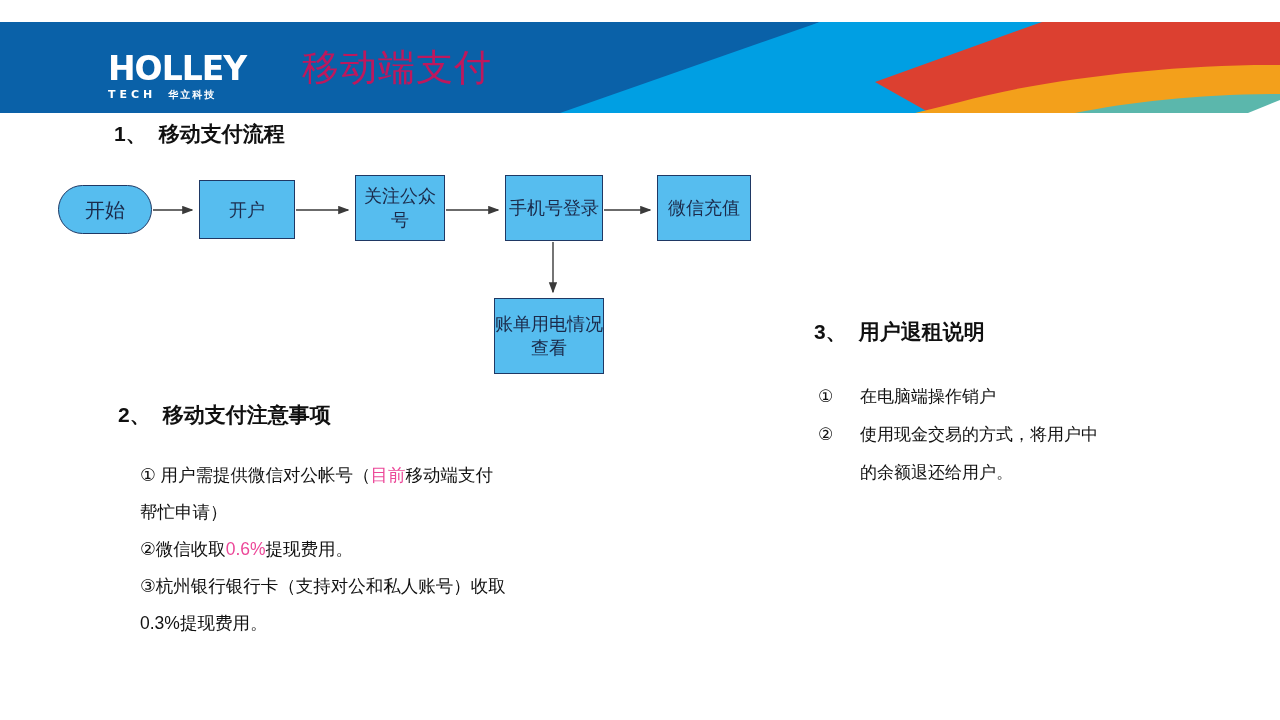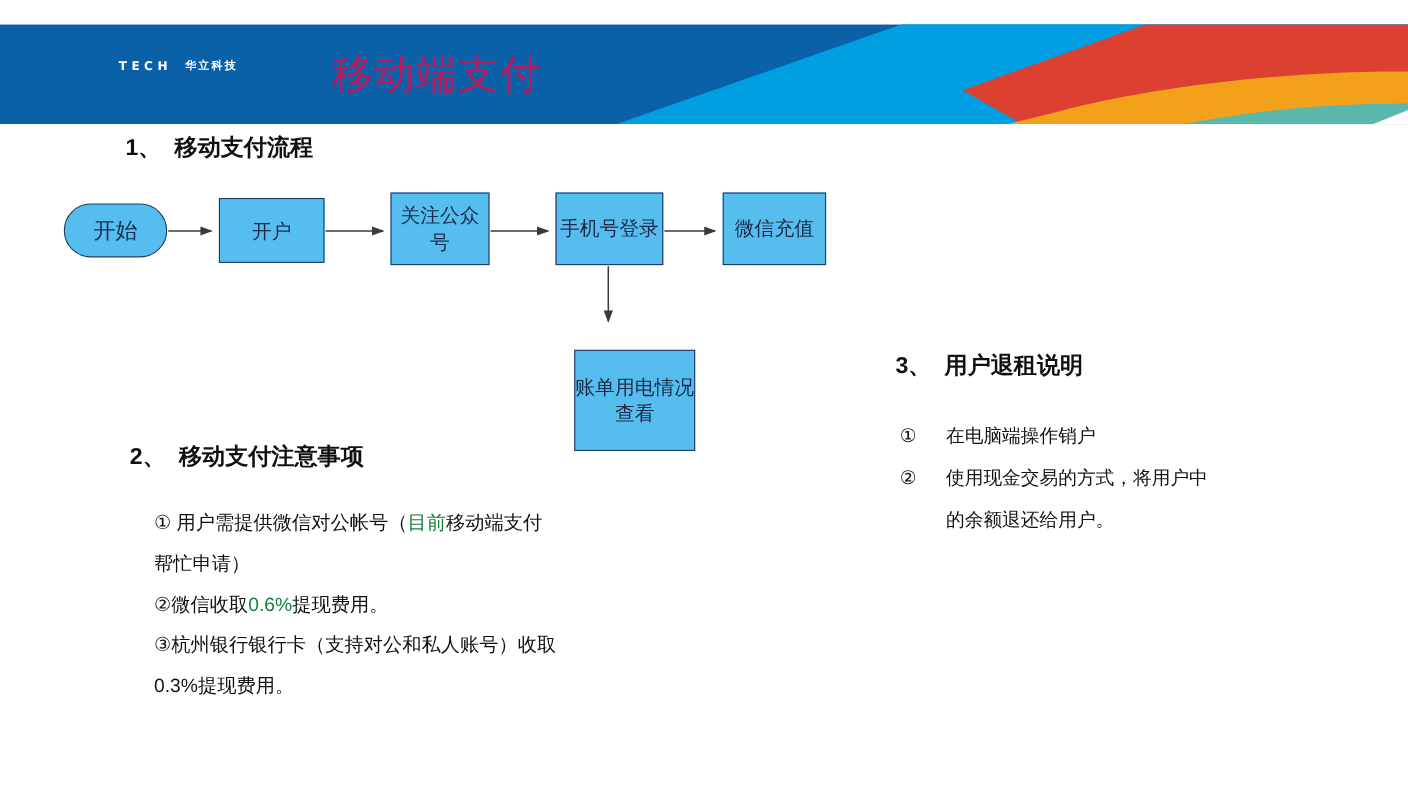--- a/index.html
+++ b/index.html
@@ -120,40 +120,40 @@
   }
   .flow-node.start {
     border-radius: 26px;
     font-size: 20px;
   }
   #node-start  { left: 58px;  top: 185px; width: 94px;  height: 49px; }
   #node-open   { left: 199px; top: 180px; width: 96px;  height: 59px; }
   #node-follow { left: 355px; top: 175px; width: 90px;  height: 66px; }
   #node-login  { left: 505px; top: 175px; width: 98px;  height: 66px; }
   #node-topup  { left: 657px; top: 175px; width: 94px;  height: 66px; }
-  #node-bill   { left: 522px; top: 298px; width: 110px; height: 92px; margin-top: 20px; }
+  #node-bill   { left: 494px; top: 298px; width: 110px; height: 76px; }
 
   #flow-arrows {
     position: absolute;
     left: 0;
     top: 0;
     z-index: 1;
   }
 
   
   .body-block {
     position: absolute;
     font-size: 17.5px;
     line-height: 37px;
     color: #111111;
   }
   #block-2 { left: 140px; top: 457px; width: 560px; }
   #block-3 { left: 818px; top: 378px; width: 420px; font-size: 17px; line-height: 38px; }
   .para { margin: 0; }
-  .hl-red { color: #15803d; }
+  .hl-red { color: #ec4899; }
   .list-row {
     display: flex;
     align-items: flex-start;
   }
   .list-marker {
     width: 42px;
     flex: 0 0 42px;
   }
   .list-text { flex: 1; }
 </style>
@@ -171,20 +171,21 @@
     <polygon points="1042,0 1280,0 1280,91 930,91 875,60" fill="#DC4030"></polygon>
 
     <path d="M 915,91 L 1280,91 L 1280,43 C 1170,42 1040,58 960,80 Z" fill="#F3A01B"></path>
 
     <path d="M 1075,91 L 1280,91 L 1280,72 C 1200,72 1130,80 1075,91 Z" fill="#5BB7AC"></path>
 
     <polygon points="1248,91 1280,91 1280,78" fill="#ffffff"></polygon>
   </svg>
 
   <div id="brand-logo">
+    <div class="logo-wordmark">HOLLEY</div>
     <div class="logo-sub">
       <span class="logo-tech">TECH</span>
       <span class="logo-cn">华立科技</span>
     </div>
   </div>
 </div>
 
 <div id="header-title">移动端支付</div>
 
 <div class="section-heading" id="heading-1">

